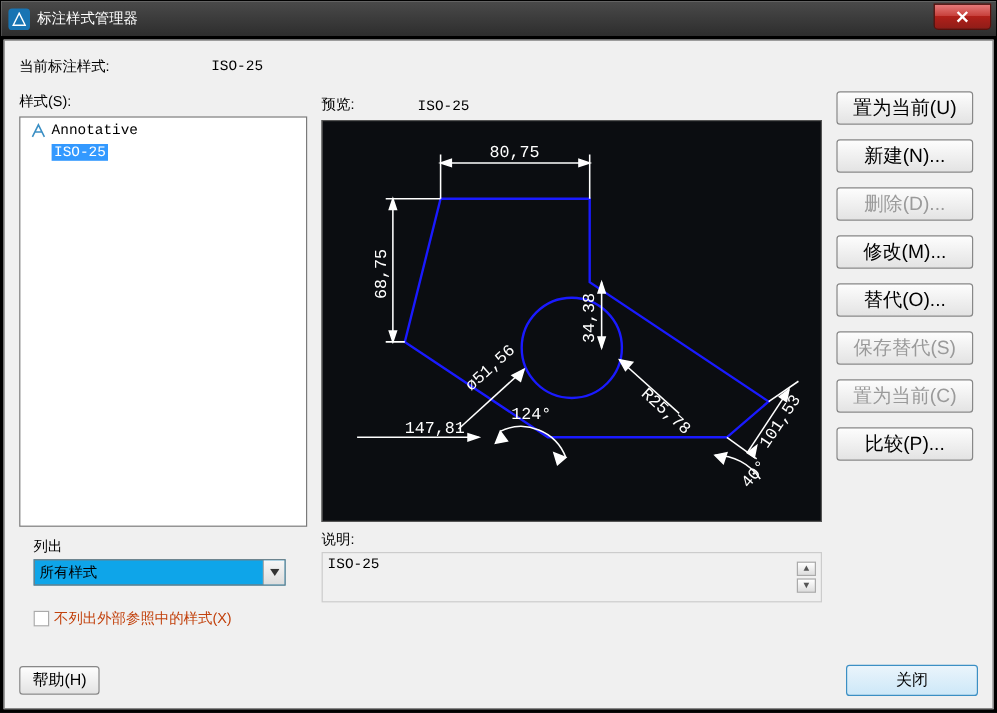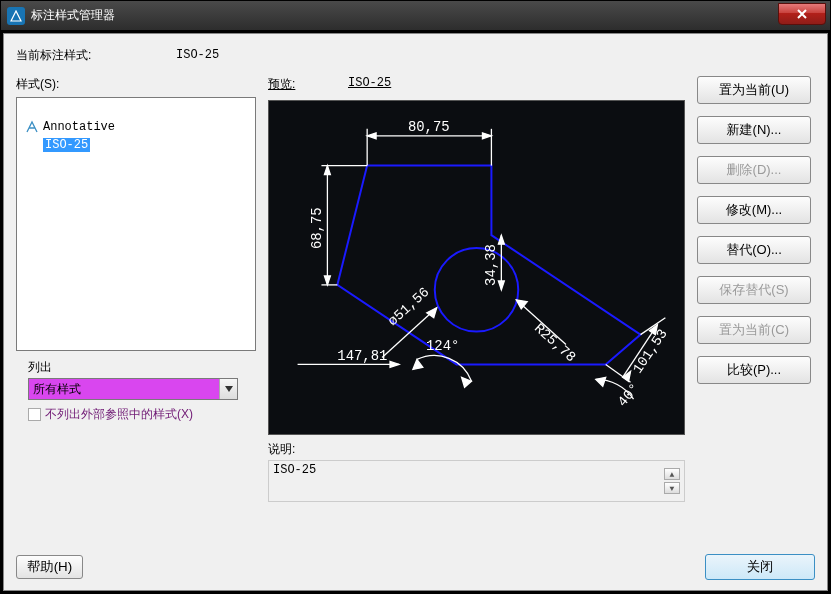--- a/index.html
+++ b/index.html
@@ -69,22 +69,22 @@
     display:flex;
     gap:12px;
   }
   .col-left { width:240px; }
   .col-mid { flex:1; }
   .col-right { width:118px; }
   .lbl-styles { margin-bottom:4px; display:block; }
   .style-list {
     border:1px solid #7a7a7a;
     background:#fff;
-    height:254px;
-    padding:20px 4px;
+    height:342px;
+    padding:2px 4px;
     overflow:auto;
   }
   .style-list .item {
     display:flex;
     align-items:center;
     height:18px;
     padding-left:4px;
     gap:4px;
   }
   .style-list .item.indent { padding-left:22px; }
@@ -95,41 +95,41 @@
   }
   .style-list .txt { font-family:"Courier New",monospace; }
   .annotative-icon { width:14px;height:14px; }
   .disp-opts { margin-top:8px; }
   .disp-opts .grp-title { margin-bottom:4px; }
   .disp-opts .subl { margin: 2px 0 2px 12px; }
   .combo {
     display:flex;
     width:210px; height:22px;
     border:1px solid #7a7a7a;
-    background:#d946ef;
+    background:#0ea5e9;
     align-items:center;
     margin-left:12px;
   }
   .combo .combo-text { flex:1; padding:0 4px; }
   .combo .combo-btn {
     width:18px;height:100%;
     background:linear-gradient(#f7f7f7,#ddd);
     border-left:1px solid #aaa;
     display:flex;align-items:center;justify-content:center;
   }
   .checkbox-row {
     display:flex; align-items:center; gap:4px;
-    margin:6px 0 0 12px;
-    color:#701a75;
+    margin:19px 0 0 12px;
+    color:#c2410c;
   }
   .checkbox-row .cb {
     width:13px;height:13px;border:1px solid #aaa;background:#fff;
   }
   .preview-label-row {
-    display:flex; align-items:flex-start; height:20px; margin-bottom:4px;text-decoration:underline;
+    display:flex; align-items:flex-end; height:20px; margin-bottom:4px;
   }
   .preview-label-row .plbl { width:80px; }
   .preview-label-row .ptxt { font-family:"Courier New",monospace; }
   .preview-box {
     background:#0b0d11;
     border:1px solid #555;
     height:335px;
     position:relative;
     color:#fff;
     font-family:"Courier New",monospace;
@@ -157,21 +157,21 @@
   }
   .btn {
     display:block;
     width:114px;
     height:28px;
     margin-bottom:12px;
     border:1px solid #888;
     border-radius:3px;
     background:linear-gradient(#fdfdfd,#e3e3e3);
     cursor:pointer;
-    font-size:13px;
+    font-size:16px;
   }
   .btn.disabled { color:#9a9a9a; cursor:default; }
   .bottom-row {
     position:absolute;
     left:12px; right:12px; bottom:10px;
     display:flex;
     justify-content:space-between;
     align-items:center;
     margin-top:20px;
   }

